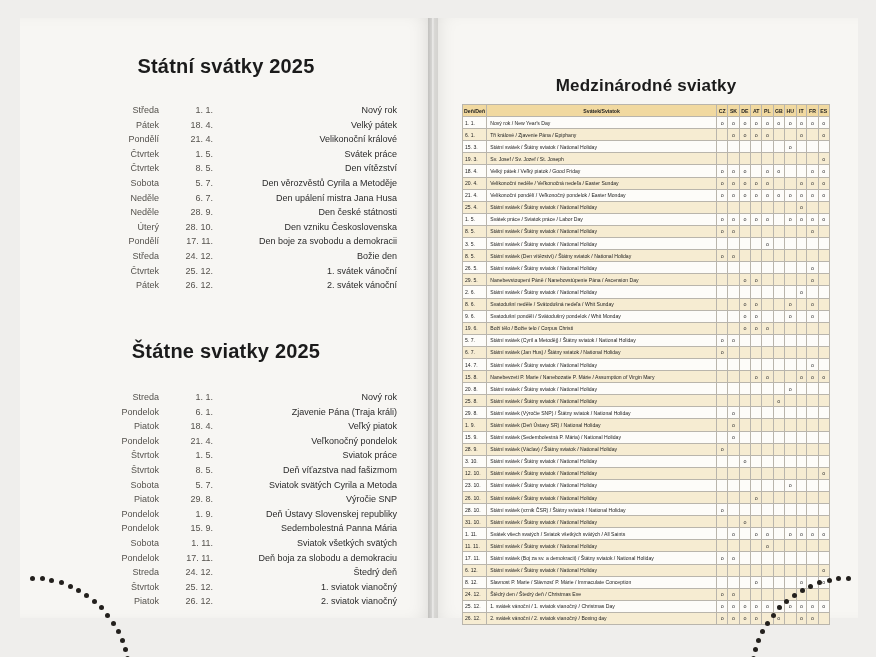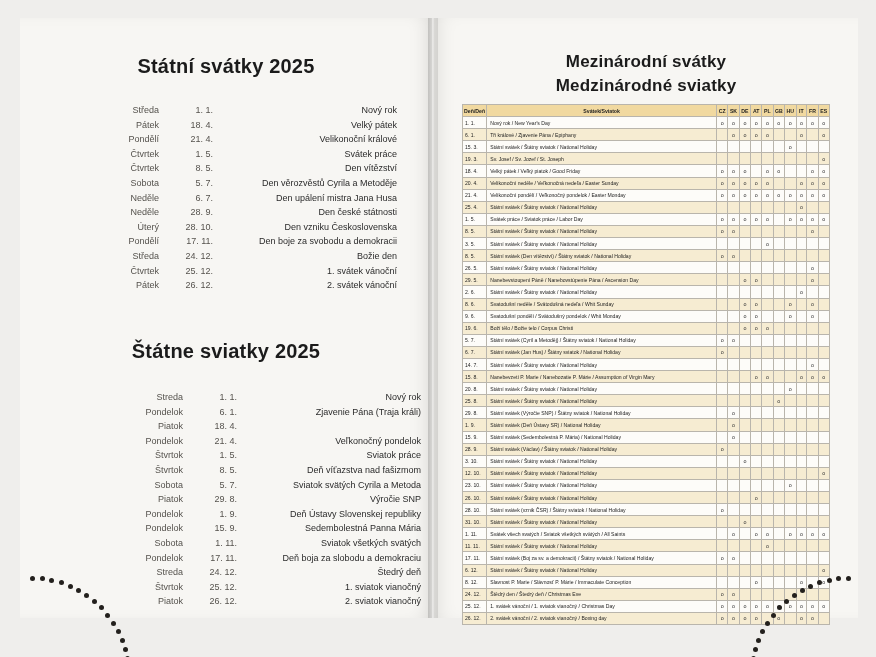--- a/index.html
+++ b/index.html
@@ -33,21 +33,21 @@
     margin:0;text-align:center;font-weight:bold;color:#1b1b1b;
     letter-spacing:.2px;
   }
   .left-title-1{position:absolute;left:20px;top:55px;width:412px;font-size:20px;}
   .left-title-2{position:absolute;left:20px;top:340px;width:412px;font-size:20px;}
   .right-title{position:absolute;left:434px;top:50px;width:424px;font-size:17px;line-height:24px;}
 
   
   .hol-list{position:absolute;font-size:9px;color:#2a2a2a;text-align:right;}
   .hol-list-1{left:97px;top:103px;width:300px;}
-  .hol-list-2{left:97px;top:390px;width:300px;margin-left:24px;}
+  .hol-list-2{left:97px;top:390px;width:300px;}
   .hol-row{display:flex;height:14.6px;line-height:14.6px;}
   .hol-day{width:62px;color:#55524d;}
   .hol-date{width:54px;color:#55524d;}
   .hol-name{flex:1;color:#2b2b2b;}
 
   
   .tbl-wrap{position:absolute;left:462px;top:104px;width:368px;}
   table{border-collapse:collapse;width:368px;font-size:5.1px;color:#1d1d1d;}
   th,td{border:.5px solid #b9b5ac;padding:0;height:11.1px;}
   thead th{
@@ -152,20 +152,21 @@
         <span class="hol-name">Nový rok</span>
       </div>
       <div class="hol-row">
         <span class="hol-day">Pondelok</span>
         <span class="hol-date">6. 1.</span>
         <span class="hol-name">Zjavenie Pána (Traja králi)</span>
       </div>
       <div class="hol-row">
         <span class="hol-day">Piatok</span>
         <span class="hol-date">18. 4.</span>
+        <span class="hol-name">Veľký piatok</span>
       </div>
       <div class="hol-row">
         <span class="hol-day">Pondelok</span>
         <span class="hol-date">21. 4.</span>
         <span class="hol-name">Veľkonočný pondelok</span>
       </div>
       <div class="hol-row">
         <span class="hol-day">Štvrtok</span>
         <span class="hol-date">1. 5.</span>
         <span class="hol-name">Sviatok práce</span>
@@ -216,21 +217,21 @@
         <span class="hol-name">1. sviatok vianočný</span>
       </div>
       <div class="hol-row">
         <span class="hol-day">Piatok</span>
         <span class="hol-date">26. 12.</span>
         <span class="hol-name">2. sviatok vianočný</span>
       </div>
     </div>
 
   <h1 class="title right-title">
-    <span>Mezinárodní svátky</span><br>
+    <br>
     <span>Medzinárodné sviatky</span>
   </h1>
 
   <div class="tbl-wrap">
     <table>
       <thead>
         <tr id="hdr-row">
             <th class="c-date">Deň/Deň</th>
             <th class="c-name">Svátek/Sviatok</th>
             <th class="c-cc">CZ</th>

